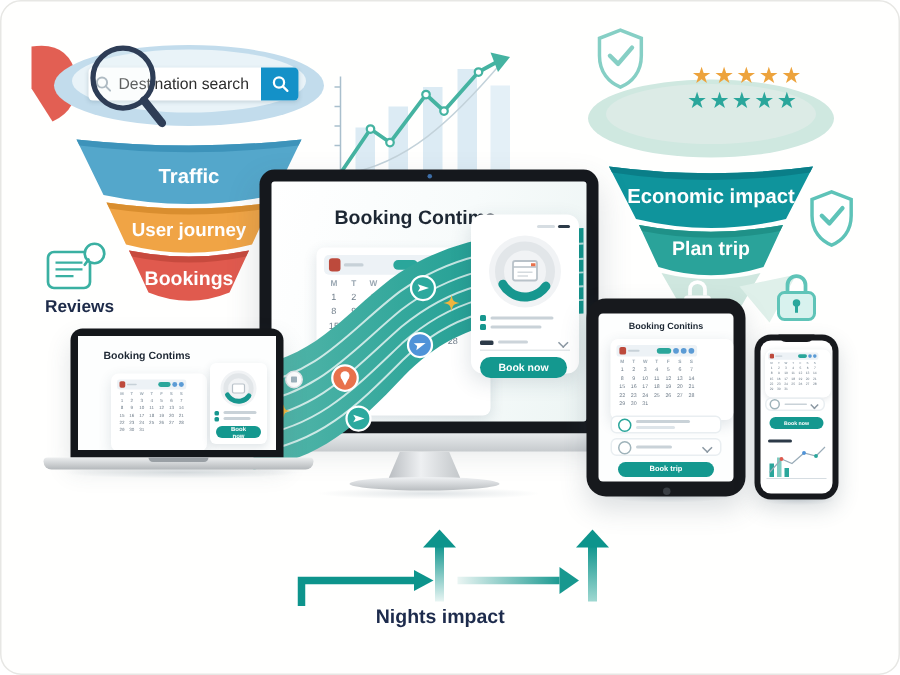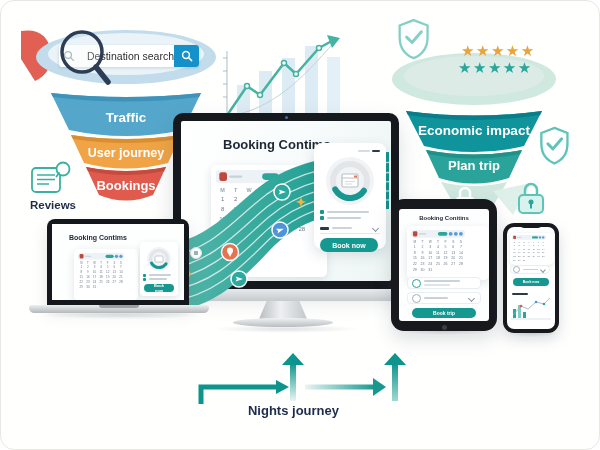--- a/index.html
+++ b/index.html
@@ -6,21 +6,21 @@
   .canvas{position:relative;width:600px;height:450px;background:#fffffe;overflow:hidden;
           border:1px solid #e7e7e4;border-radius:14px;box-sizing:border-box;
           font-family:"Liberation Sans",sans-serif;}
   .abs{position:absolute;}
   svg{display:block;}
   svg text{font-family:"Liberation Sans",sans-serif;}
 
   
   .search-bar{left:58px;top:44px;width:140px;height:22px;background:#fff;border-radius:3px;
     display:flex;align-items:center;box-shadow:0 1px 3px rgba(40,70,90,.18);}
-  .search-text{font-size:10.5px;color:#2e2e2e;padding-left:4px;flex:1;white-space:nowrap;text-align:right;}
+  .search-text{font-size:10.5px;color:#2e2e2e;padding-left:4px;flex:1;white-space:nowrap;}
   .search-btn{width:25px;height:22px;background:#1491c8;border-radius:0 3px 3px 0;
     display:flex;align-items:center;justify-content:center;border:none;}
 
   
   .stars{font-size:15px;letter-spacing:1.5px;line-height:15px;}
   .stars-orange{color:#eda33c;}
   .stars-teal{color:#2aa69b;}
 
   
   .reviews-label{left:20px;top:198px;width:64px;text-align:center;font-size:11.5px;
@@ -594,15 +594,15 @@
     </defs>
     <path d="M50,53 V36 H125" fill="none" stroke="#0d948c" stroke-width="5"></path>
     <polygon points="125,29 138,36 125,43" fill="#0d948c"></polygon>
     <rect x="139" y="12" width="6" height="38" fill="url(#gUp1)"></rect>
     <polygon points="131,14 142,2 153,14" fill="#0d948c"></polygon>
     <rect x="154" y="33.5" width="68" height="5" fill="url(#gH)"></rect>
     <polygon points="222,27 235,36 222,45" fill="#17988f"></polygon>
     <rect x="241" y="12" width="6" height="38" fill="url(#gUp2)"></rect>
     <polygon points="233,14 244,2 255,14" fill="#0d948c"></polygon>
   </svg>
-  <div class="abs flow-label" style="left:245px;width:95px">Nights journey</div>
+  <div class="abs flow-label" style="left:245px;width:95px">Nights impact</div>
 
 </div>
 
 </body></html>

